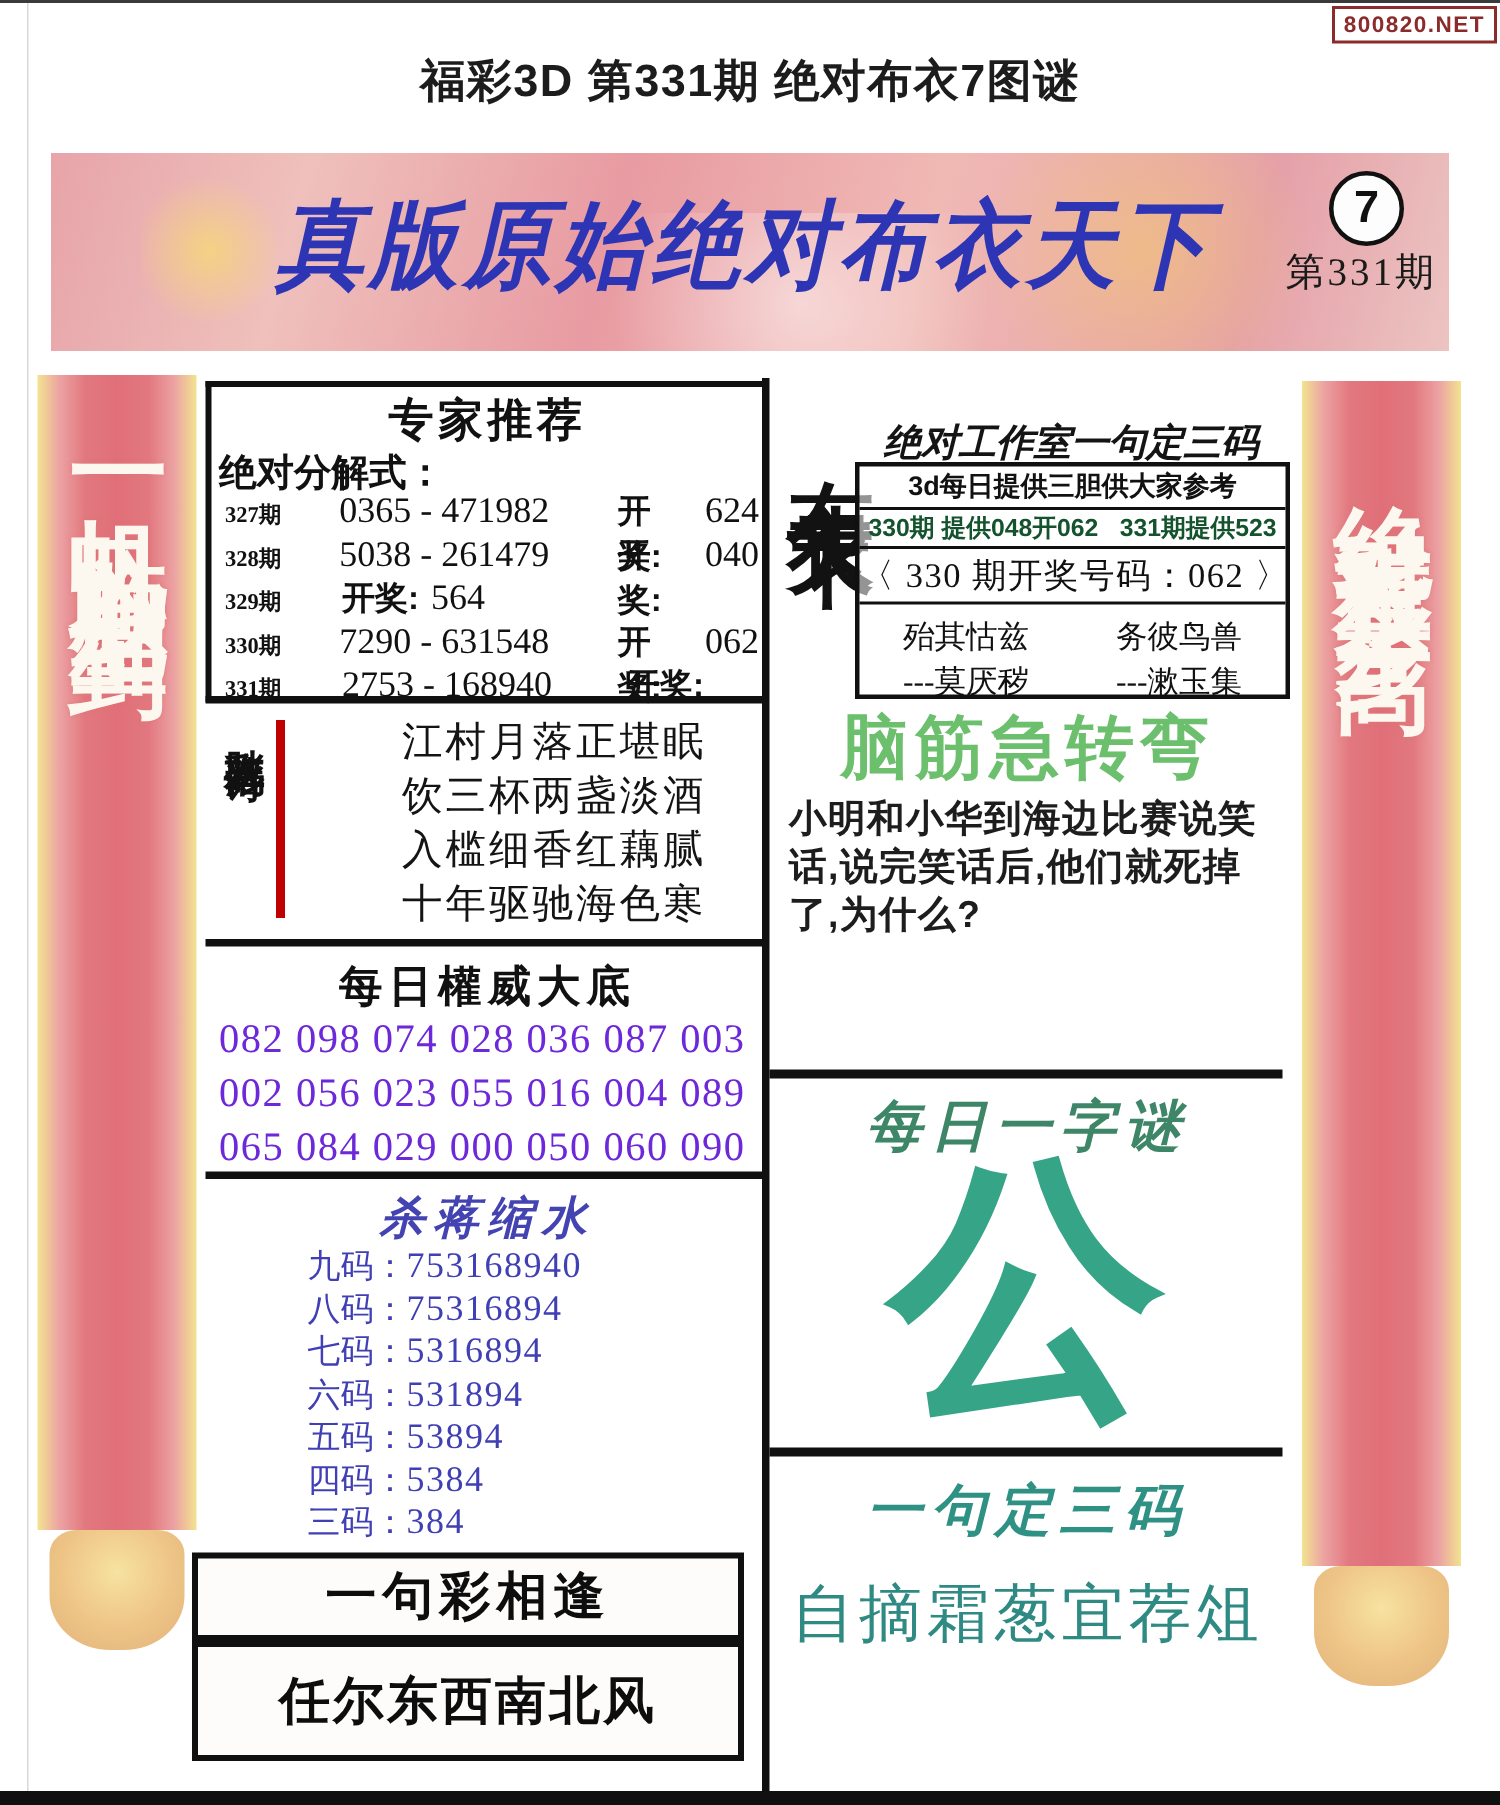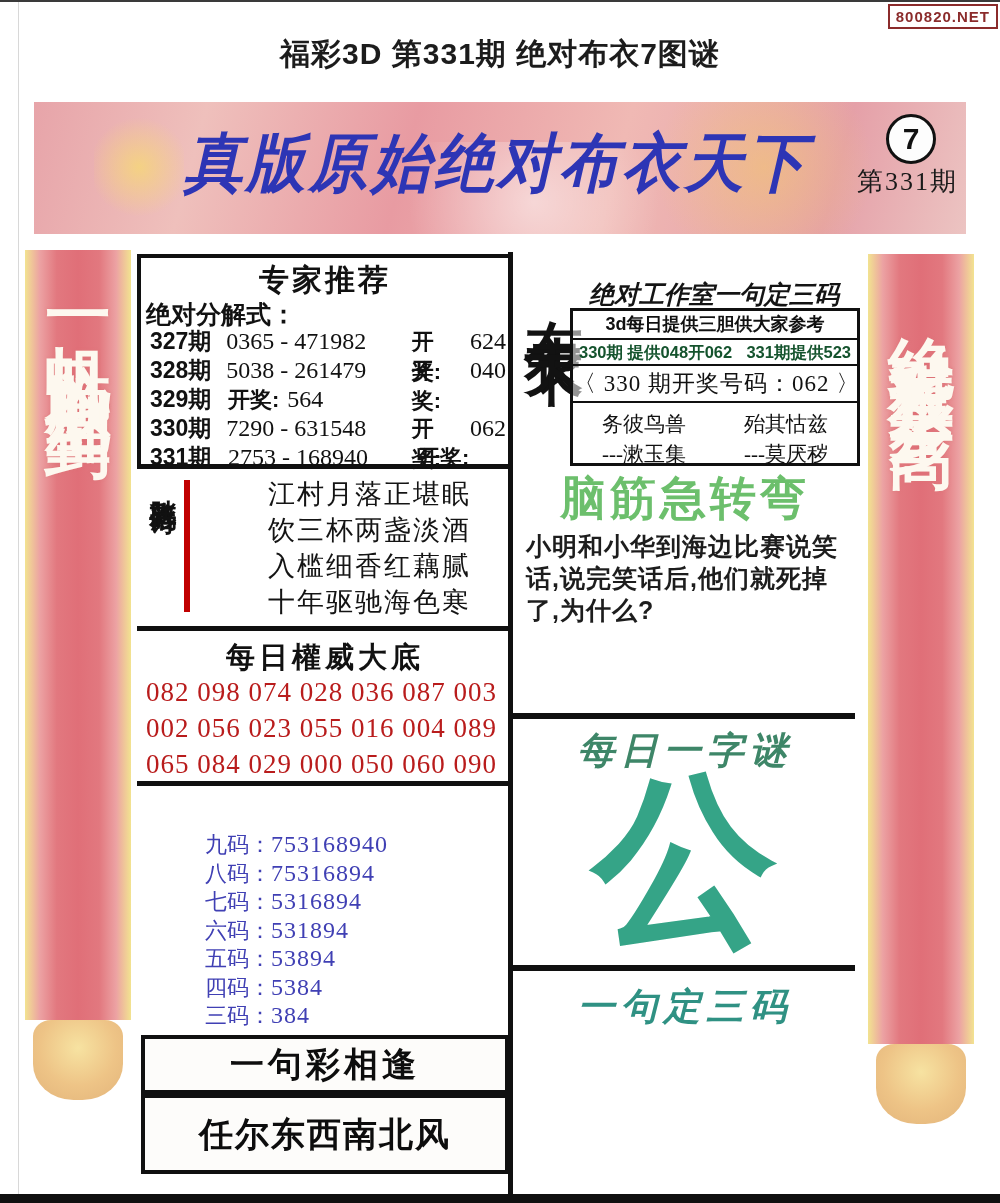--- a/index.html
+++ b/index.html
@@ -59,47 +59,47 @@
 
   .hline{position:absolute;background:#101010;}
   .vline{position:absolute;background:#101010;}
 
   
   .expert-title{position:absolute;left:140px;top:258px;width:370px;text-align:center;
           font-size:30px;font-weight:bold;color:#111;letter-spacing:3px;}
   .expert-sub{position:absolute;left:146px;top:296px;font-size:25px;font-weight:bold;color:#111;text-align:right;}
   .expert-rows{position:absolute;left:150px;top:324px;width:356px;}
   .erow{display:flex;align-items:baseline;height:29px;color:#111;}
-  .erow .iss{width:78px;font-size:23px;font-weight:bold;}
+  .erow .iss{width:78px;font-size:15px;font-weight:bold;font-family:Liberation Serif, serif;}
   .erow .frm{width:190px;font-size:24px;font-family:"Liberation Serif",serif;}
   .erow .lab{font-size:22px;font-weight:bold;margin-right:8px;}
   .erow .res{font-size:24px;font-family:"Liberation Serif",serif;}
 
   .poem-label{position:absolute;left:148px;top:476px;writing-mode:vertical-rl;text-orientation:upright;
           font-size:27px;font-weight:bold;color:#111;letter-spacing:2px;height:150px;line-height:30px;}
   .poem-redline{position:absolute;left:184px;top:478px;width:6px;height:132px;background:#c00000;}
   .poem-lines{position:absolute;left:232px;top:474px;width:270px;margin-left:36px;}
   .poem-lines div{font-family:"Liberation Serif",serif;font-size:27px;color:#141414;
           height:36px;line-height:36px;white-space:nowrap;letter-spacing:2px;}
 
   .dadi-title{position:absolute;left:140px;top:636px;width:370px;text-align:center;
           font-family:"Liberation Serif",serif;font-weight:bold;font-size:29px;color:#111;letter-spacing:4px;}
   .dadi-rows{position:absolute;left:146px;top:672px;width:364px;}
-  .dadi-rows div{font-family:"Liberation Serif",serif;font-size:27px;color:#b91c1c;
+  .dadi-rows div{font-family:"Liberation Serif",serif;font-size:27px;color:#6d28d9;
           height:36px;line-height:36px;white-space:nowrap;letter-spacing:1px;}
 
   .suoshui-title{position:absolute;left:140px;top:790px;width:370px;text-align:center;
           font-family:"Liberation Serif",serif;font-style:italic;font-weight:bold;
           font-size:30px;color:#4343b2;letter-spacing:6px;}
   .suoshui-rows{position:absolute;left:205px;top:828px;width:300px;}
   .srow{height:28.5px;line-height:28.5px;color:#4040b4;white-space:nowrap;}
   .srow .slab{font-size:22px;}
   .srow .sval{font-size:24px;font-family:"Liberation Serif",serif;letter-spacing:1px;}
 
-  .bbox{position:absolute;left:141px;width:360px;background:#fdfcfa;border:4px solid #101010;
+  .bbox{position:absolute;left:128px;width:360px;background:#fdfcfa;border:4px solid #101010;
         text-align:center;color:#0d0d0d;font-weight:bold;}
   .bbox1{top:1033px;height:51px;line-height:51px;font-size:34px;letter-spacing:4px;}
   .bbox2{top:1092px;height:72px;line-height:72px;font-size:34px;letter-spacing:2px;}
 
   
   .buyi-vert{position:absolute;left:514px;top:272px;writing-mode:vertical-rl;text-orientation:upright;
           font-family:"Liberation Serif",serif;font-weight:bold;font-size:58px;color:#121212;
           letter-spacing:12px;height:330px;}
   .workshop-title{position:absolute;left:572px;top:276px;width:284px;text-align:center;
           font-family:"Liberation Serif",serif;font-style:italic;font-weight:bold;
@@ -221,20 +221,21 @@
     <div>十年驱驰海色寒</div>
   </div>
 
   <div class="dadi-title">每日權威大底</div>
   <div class="dadi-rows">
     <div>082 098 074 028 036 087 003</div>
     <div>002 056 023 055 016 004 089</div>
     <div>065 084 029 000 050 060 090</div>
   </div>
 
+  <div class="suoshui-title">杀蒋缩水</div>
   <div class="suoshui-rows">
     <div class="srow"><span class="slab">九码：</span><span class="sval">753168940</span></div>
     <div class="srow"><span class="slab">八码：</span><span class="sval">75316894</span></div>
     <div class="srow"><span class="slab">七码：</span><span class="sval">5316894</span></div>
     <div class="srow"><span class="slab">六码：</span><span class="sval">531894</span></div>
     <div class="srow"><span class="slab">五码：</span><span class="sval">53894</span></div>
     <div class="srow"><span class="slab">四码：</span><span class="sval">5384</span></div>
     <div class="srow"><span class="slab">三码：</span><span class="sval">384</span></div>
   </div>
 
@@ -245,31 +246,32 @@
   <div class="workshop-title">绝对工作室一句定三码</div>
   <div class="workshop-box">
     <div class="wrow1">3d每日提供三胆供大家参考</div>
     <div class="wrow2">
       <span>330期 提供048开062</span>
       <span>331期提供523</span>
     </div>
     <div class="wrow3">〈 330 期开奖号码：062 〉</div>
     <div class="wrow4">
       <div class="cell">
+        <div>殆其怙兹</div>
+        <div>---莫厌秽</div>
+      </div>
+      <div class="cell">
         <div>务彼鸟兽</div>
         <div>---漱玉集</div>
       </div>
-      <div class="cell">
-        <div>殆其怙兹</div>
-        <div>---莫厌秽</div>
-      </div>
     </div>
   </div>
 
   <div class="riddle-title">脑筋急转弯</div>
   <div class="riddle-text">小明和小华到海边比赛说笑话,说完笑话后,他们就死掉了,为什么?</div>
 
   <div class="daily-title">每日一字谜</div>
   <div class="daily-char">公</div>
 
   <div class="phrase-title">一句定三码</div>
+  <div class="phrase-text">自摘霜葱宜荐俎</div>
 
 </div>
 
 </body></html>

